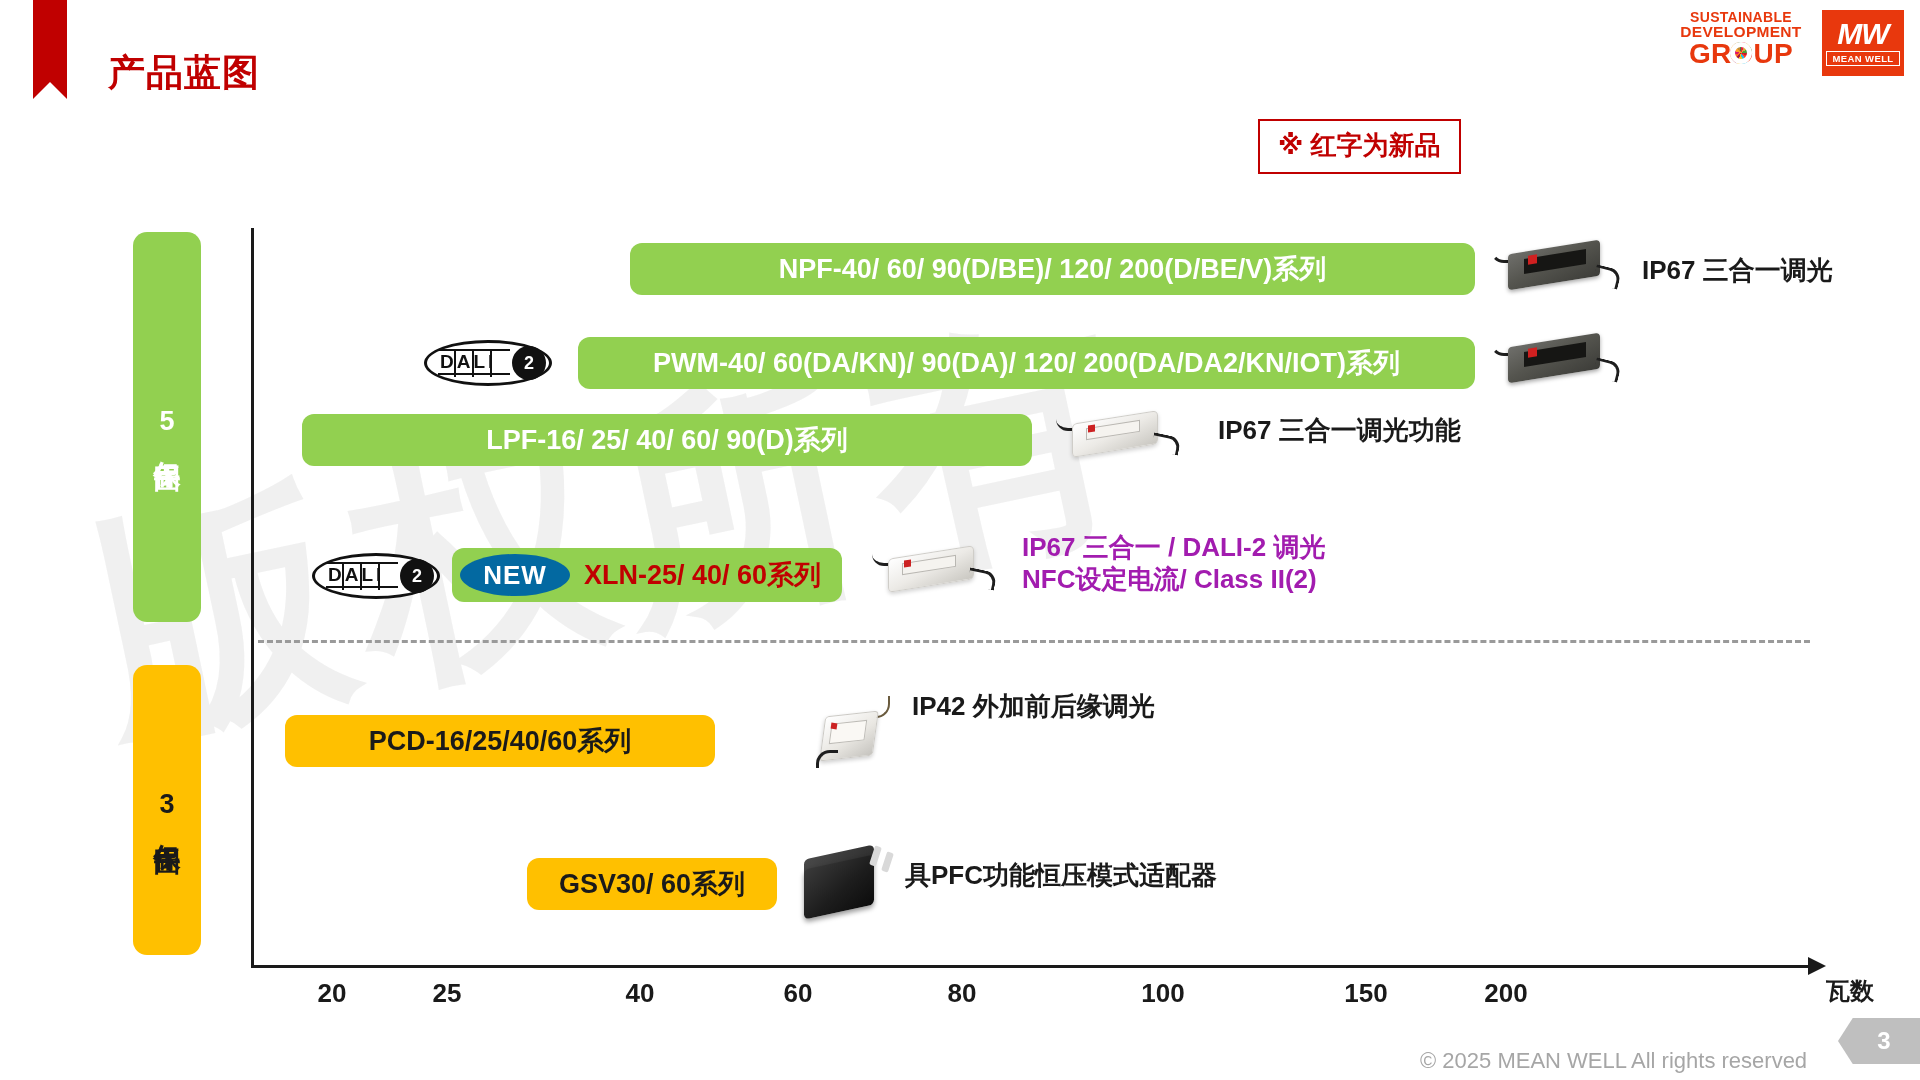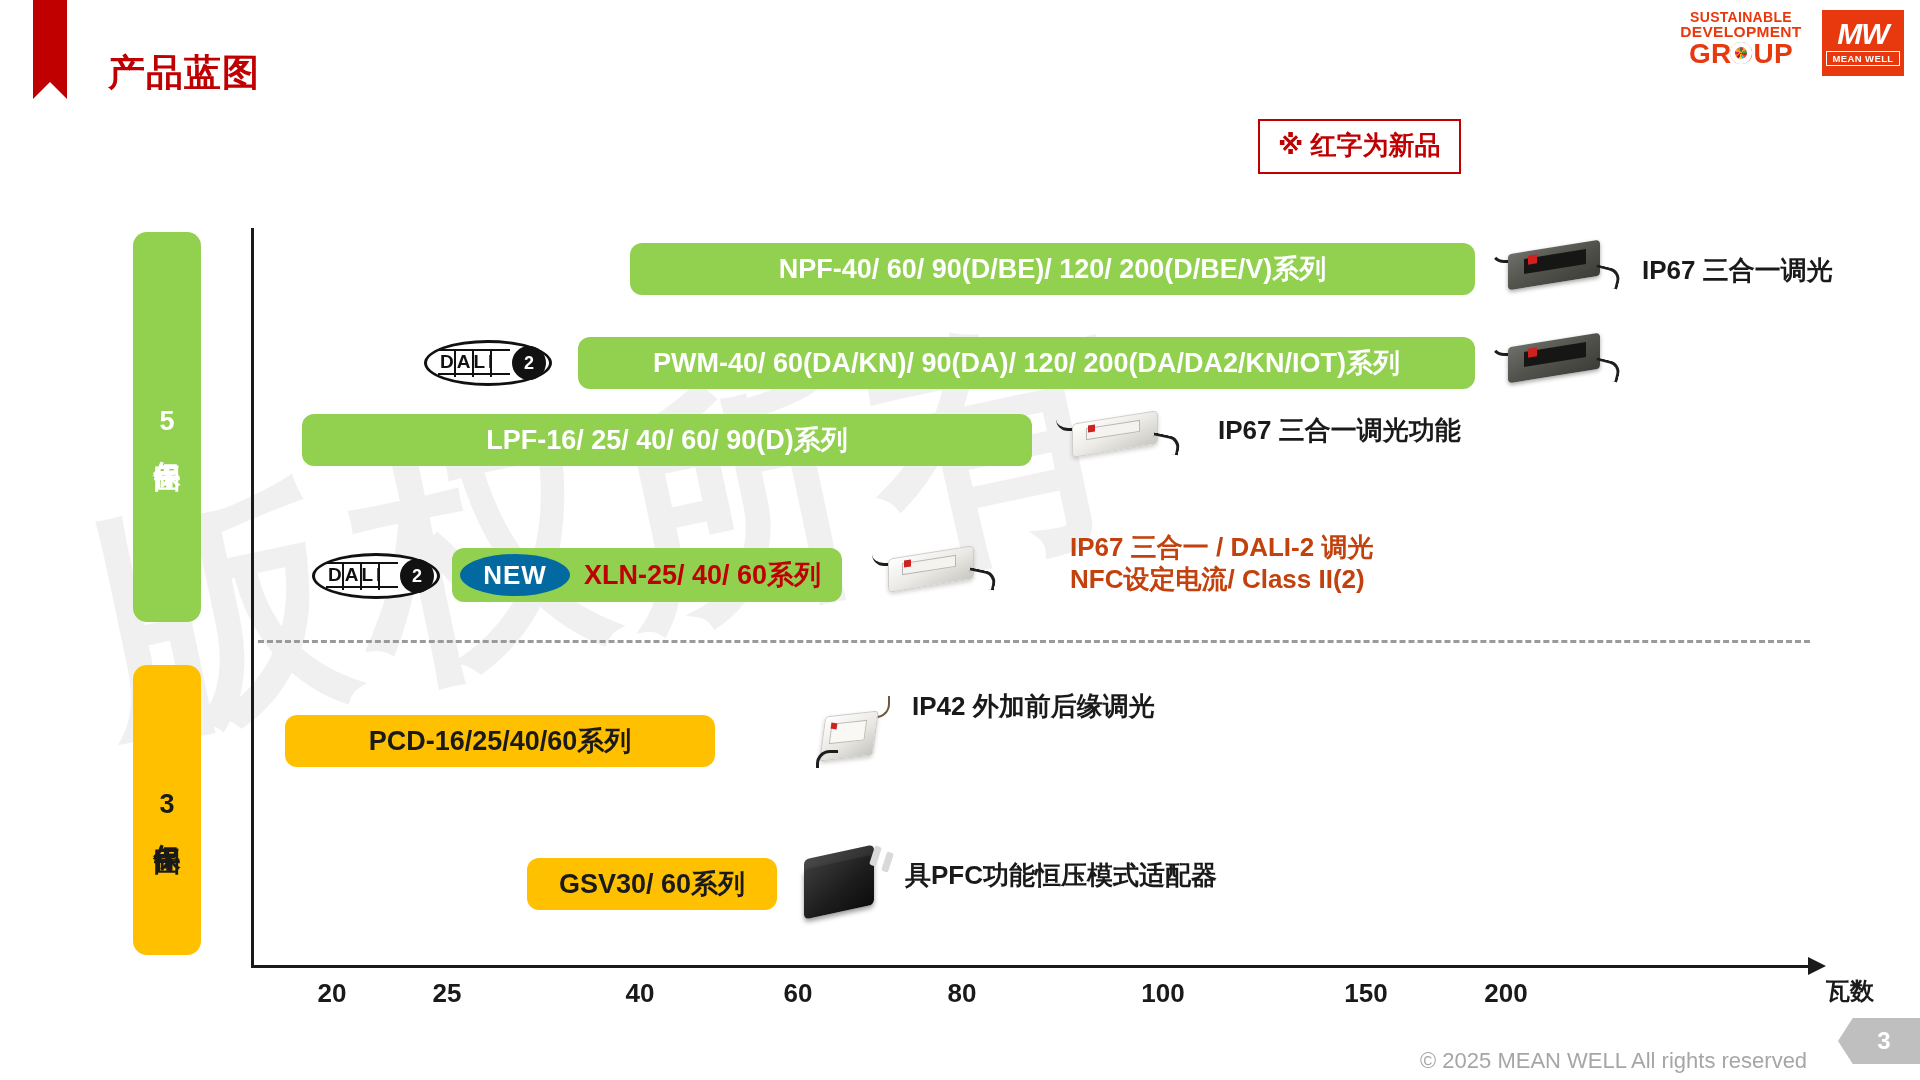--- a/index.html
+++ b/index.html
@@ -268,21 +268,21 @@
 
   
   .anno {
     position: absolute;
     font-size: 26px; font-weight: 700;
     color: #1a1a1a;
     white-space: nowrap;
     z-index: 5;
     line-height: 1.22;
   }
-  .anno-red { color: #c2410c; margin-left: 48px; }
+  .anno-red { color: #a21caf; }
   .anno-npf { left: 1642px; top: 255px; }
   .anno-pwm { left: 1632px; top: 338px; }
   .anno-lpf { left: 1218px; top: 415px; }
   .anno-xln { left: 1022px; top: 532px; }
   .anno-pcd { left: 912px; top: 691px; }
   .anno-gsv { left: 905px; top: 860px; }
 
   
   .photo { position: absolute; z-index: 4; }
 

